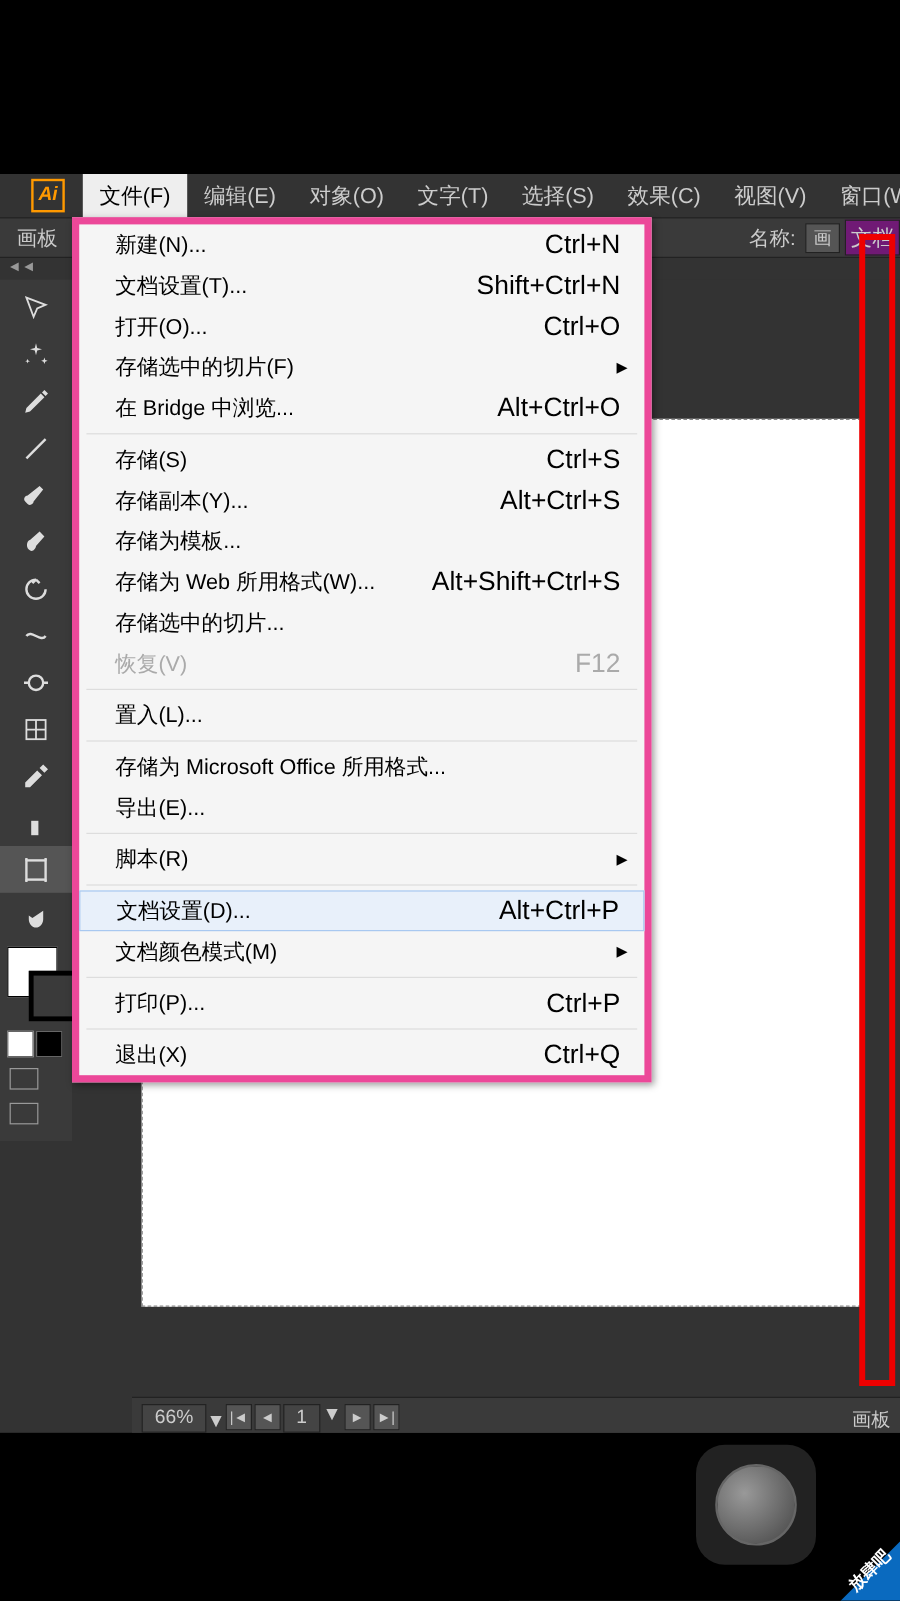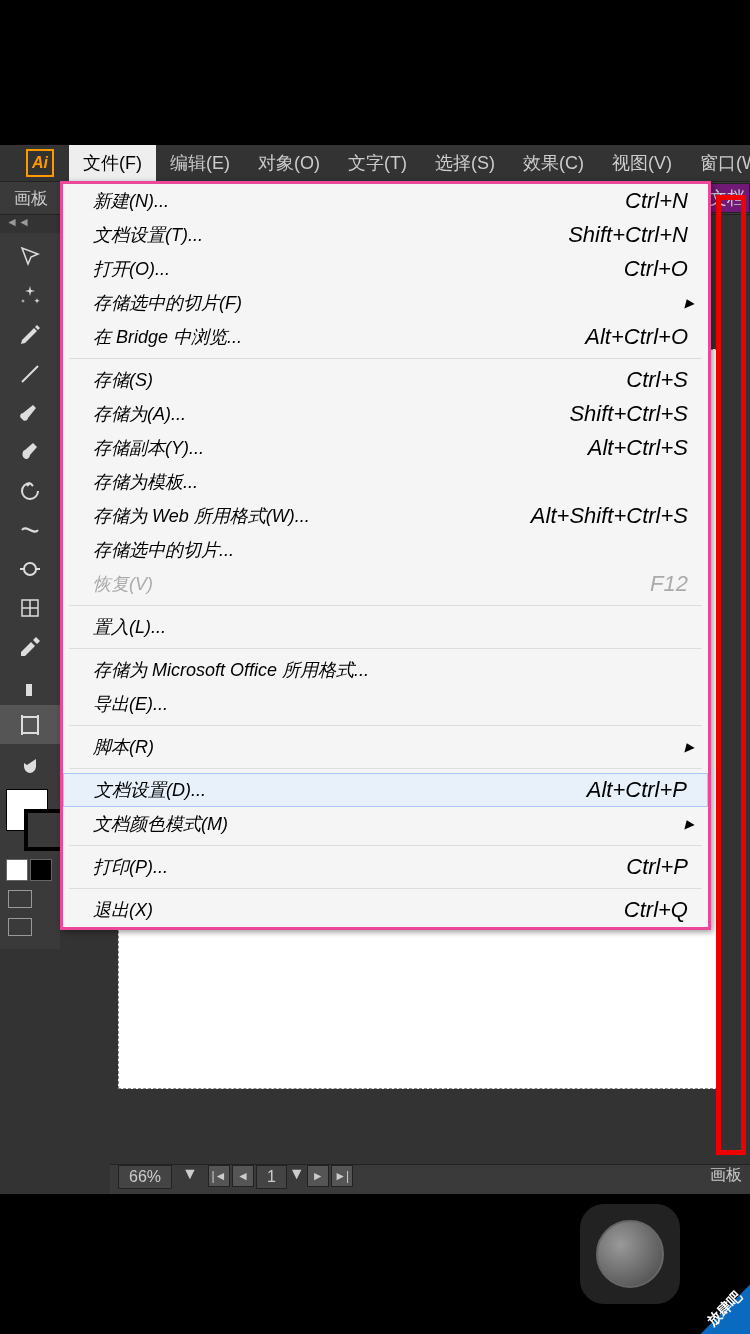--- a/index.html
+++ b/index.html
@@ -25,26 +25,26 @@
 .stroke-sw { width: 42px; height: 42px; border: 4px solid #000; background: #3a3a3a; position: absolute; margin-top: -22px; margin-left: 18px; }
 .palette { display: flex; gap: 2px; margin-top: 28px; }
 .pal { width: 22px; height: 22px; border: 1px solid #666; }
 .pal.b { background: #000; }
 .pal.w { background: #fff; }
 .screen-icons { margin-top: 6px; }
 .sc { width: 24px; height: 18px; border: 1px solid #999; margin: 3px 2px; display:inline-block; }
 .canvas-area { position: absolute; left: 118px; top: 0; right: 0; bottom: 0; background: #505050; }
 .canvas-area::before { content:''; position:absolute; left:0; top:0; width:320px; height:850px; background: repeating-linear-gradient(0deg,#505050 0 4px,#5a5a5a 4px 8px); }
 .artboard { position: absolute; left: 0; top: 116px; width: 600px; height: 740px; background: #fff; border: 1px dashed #888; }
-.statusbar { position: absolute; left: 110px; right: 0; bottom: 0; height: 30px; background: #3a3a3a; border-top: 1px solid #222; display: flex; align-items: flex-start; color: #ccc; font-size: 16px; gap: 10px; padding: 0 8px; }
+.statusbar { position: absolute; left: 110px; right: 0; bottom: 0; height: 30px; background: #3a3a3a; border-top: 1px solid #222; display: flex; align-items: flex-end; color: #ccc; font-size: 16px; padding: 0 8px; }
 .zoom { background: #444; padding: 2px 10px; border: 1px solid #222; }
 .nav-btns { display: flex; gap: 2px; }
 .nav-btn { width: 22px; height: 22px; background: #555; border: 1px solid #222; display: flex; align-items: center; justify-content: center; font-size: 12px; }
 .page-in { background: #444; border: 1px solid #222; padding: 2px 10px; }
-.dropdown { position: absolute; top: 36px; left: 60px; width: 651px; background: #f5f5f5; border: 3px solid #ec4899; box-shadow: 2px 2px 6px rgba(0,0,0,.4); z-index: 10; font-style: italic; }
+.dropdown { position: absolute; top: 36px; left: 60px; width: 483px; background: #f5f5f5; border: 6px solid #ec4899; box-shadow: 2px 2px 6px rgba(0,0,0,.4); z-index: 10; }
 .dd-item { display: flex; align-items: center; height: 34px; padding: 0 20px 0 30px; font-size: 18px; color: #000; cursor: pointer; position: relative; }
 .dd-item.disabled { color: #aaa; }
 .dd-item.hl { background: #e8f0fa; border: 1px solid #a8c8f0; }
 .dd-item .short { margin-left: auto; font-size: 22px; }
 .dd-item .arrow { position: absolute; right: 14px; font-size: 12px; }
 .dd-sep { height: 1px; background: #ddd; margin: 4px 6px; }
 .red-box { position: absolute; border: 5px solid #e00; pointer-events: none; }
 .red-box.a { top: 834px; left: 60px; width: 235px; height: 60px; }
 .red-box.b { top: 195px; left: 716px; width: 30px; height: 960px; }
 .bottom-btn { position: absolute; bottom: 30px; right: 70px; width: 100px; height: 100px; border-radius: 24px; background: #222; display: flex; align-items: center; justify-content: center; }
@@ -196,24 +196,20 @@
       <div class="dd-item">
         <span>在 Bridge 中浏览...</span>
         <span class="short">Alt+Ctrl+O</span>
       </div>
       <div class="dd-sep"></div>
       <div class="dd-item">
         <span>存储(S)</span>
         <span class="short">Ctrl+S</span>
       </div>
       <div class="dd-item">
-        <span>存储为(A)...</span>
-        <span class="short">Shift+Ctrl+S</span>
-      </div>
-      <div class="dd-item">
         <span>存储副本(Y)...</span>
         <span class="short">Alt+Ctrl+S</span>
       </div>
       <div class="dd-item">
         <span>存储为模板...</span>
       </div>
       <div class="dd-item">
         <span>存储为 Web 所用格式(W)...</span>
         <span class="short">Alt+Shift+Ctrl+S</span>
       </div>

